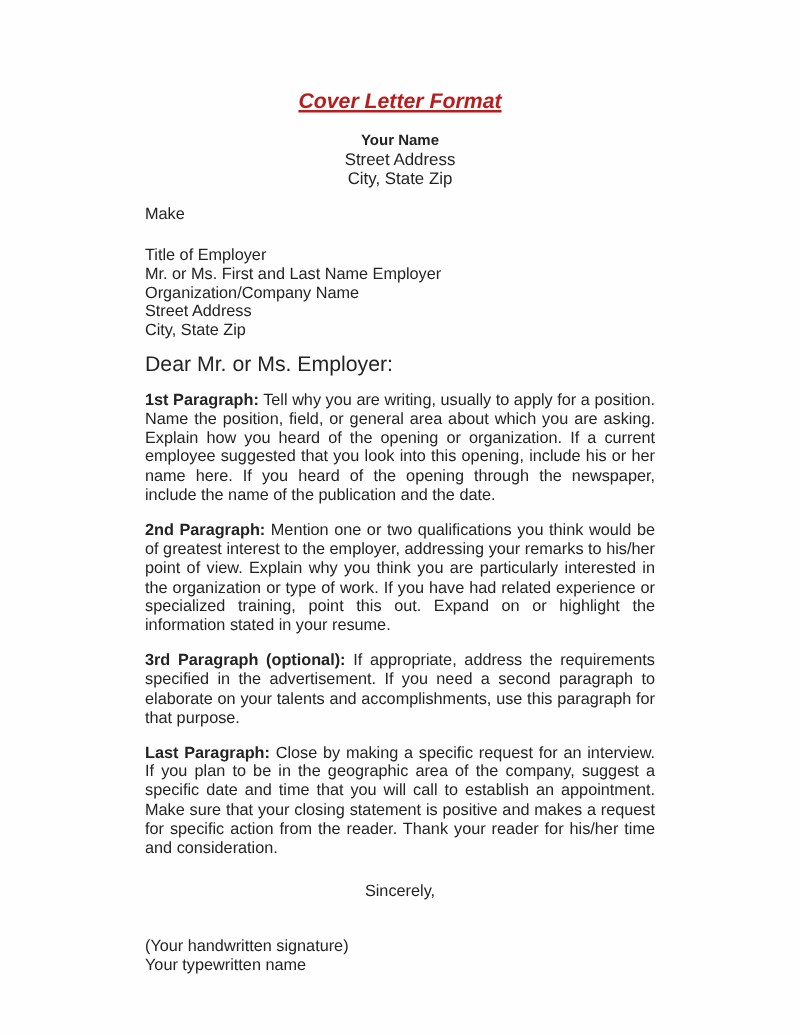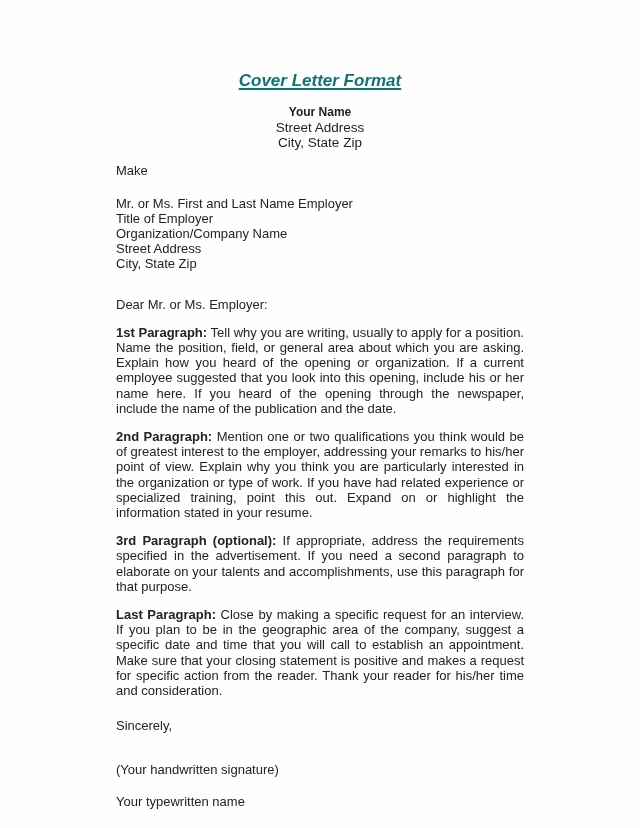--- a/index.html
+++ b/index.html
@@ -21,21 +21,21 @@
   .content {
     padding: 0 116px;
   }
   .doc-title {
     margin: 0;
     text-align: center;
     font-size: 17px;
     line-height: 22px;
     font-weight: bold;
     font-style: italic;
-    color: #0f766e;
+    color: #b91c1c;
   }
   .doc-title span {
     text-decoration: underline;
     text-decoration-thickness: 2px;
     text-underline-offset: 2px;
   }
   .sender-block {
     margin-top: 13px;
     text-align: center;
   }
@@ -54,62 +54,62 @@
     line-height: 15.2px;
   }
   .recipient-block {
     margin-top: 17px;
   }
   .recipient-line {
     font-size: 13px;
     line-height: 15.2px;
   }
   .salutation {
-    margin-top: 25px;
-    font-size: 13px;
+    margin-top: 12px;
+    font-size: 17px;
     line-height: 15.2px;
   }
   .body-paragraph {
     margin-top: 13px;
     font-size: 13px;
     line-height: 15.2px;
     text-align: justify;
   }
   .body-paragraph .para-label {
     font-weight: bold;
   }
   .closing-line {
     font-size: 13px;
     line-height: 15.2px;
   }
-  .valediction { margin-top: 20px; }
+  .valediction { margin-top: 20px; text-align: center; }
   .signature-line { margin-top: 28px; }
-  .typed-name { margin-top: 17px; }
+  .typed-name { }
 </style>
 </head>
 <body>
 
 <div class="page">
   <h1 class="doc-title">
     <span>Cover Letter Format</span>
   </h1>
 
   <div class="content">
 
     <div class="sender-block">
       <div class="sender-name">Your Name</div>
       <div class="sender-line">Street Address</div>
       <div class="sender-line">City, State Zip</div>
     </div>
 
     <div class="date-line">Make</div>
 
     <div class="recipient-block">
+      <div class="recipient-line">Title of Employer</div>
       <div class="recipient-line">Mr. or Ms. First and Last Name Employer</div>
-      <div class="recipient-line">Title of Employer</div>
       <div class="recipient-line">Organization/Company Name</div>
       <div class="recipient-line">Street Address</div>
       <div class="recipient-line">City, State Zip</div>
     </div>
 
     <div class="salutation">Dear Mr. or Ms. Employer:</div>
 
     <p class="body-paragraph"><span class="para-label">1st Paragraph:</span><span> Tell why you are writing, usually to apply for a position. Name the position, field, or general area about which you are asking. Explain how you heard of the opening or organization. If a current employee suggested that you look into this opening, include his or her name here. If you heard of the opening through the newspaper, include the name of the publication and the date.</span></p>
 
     <p class="body-paragraph"><span class="para-label">2nd Paragraph:</span><span> Mention one or two qualifications you think would be of greatest interest to the employer, addressing your remarks to his/her point of view. Explain why you think you are particularly interested in the organization or type of work. If you have had related experience or specialized training, point this out. Expand on or highlight the information stated in your resume.</span></p>

